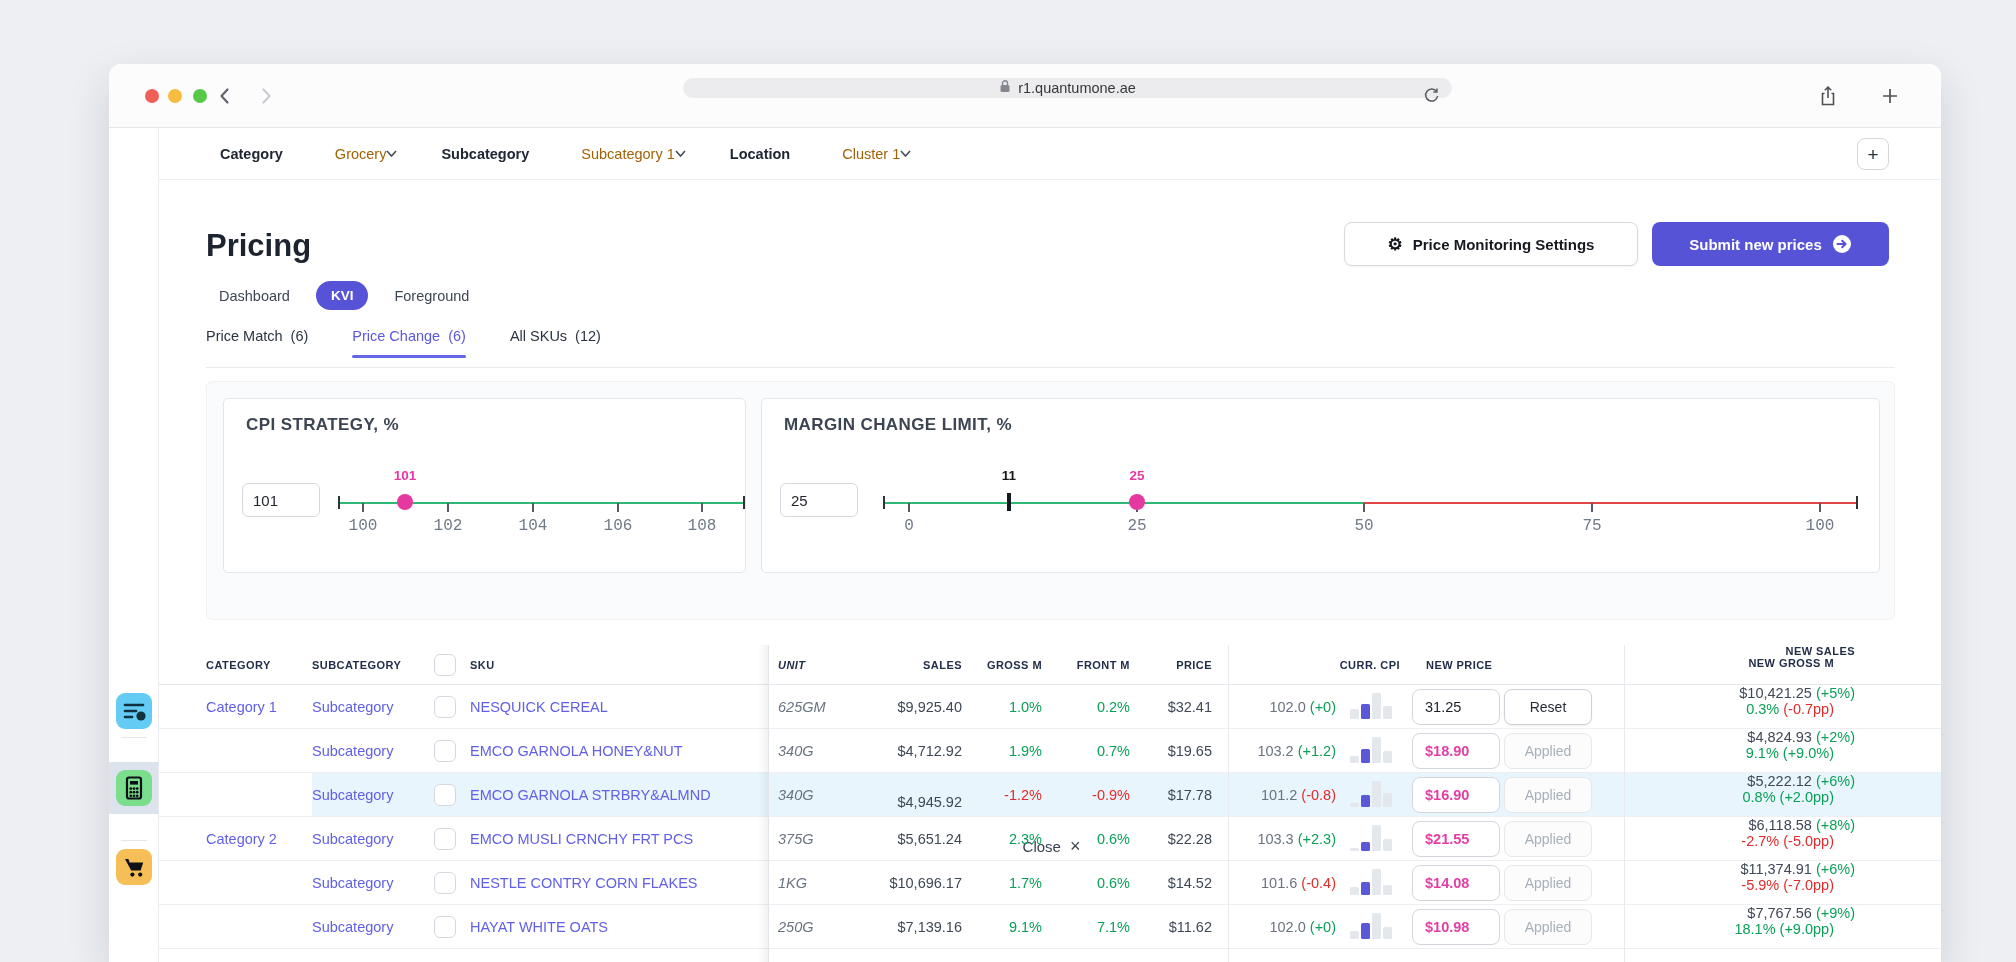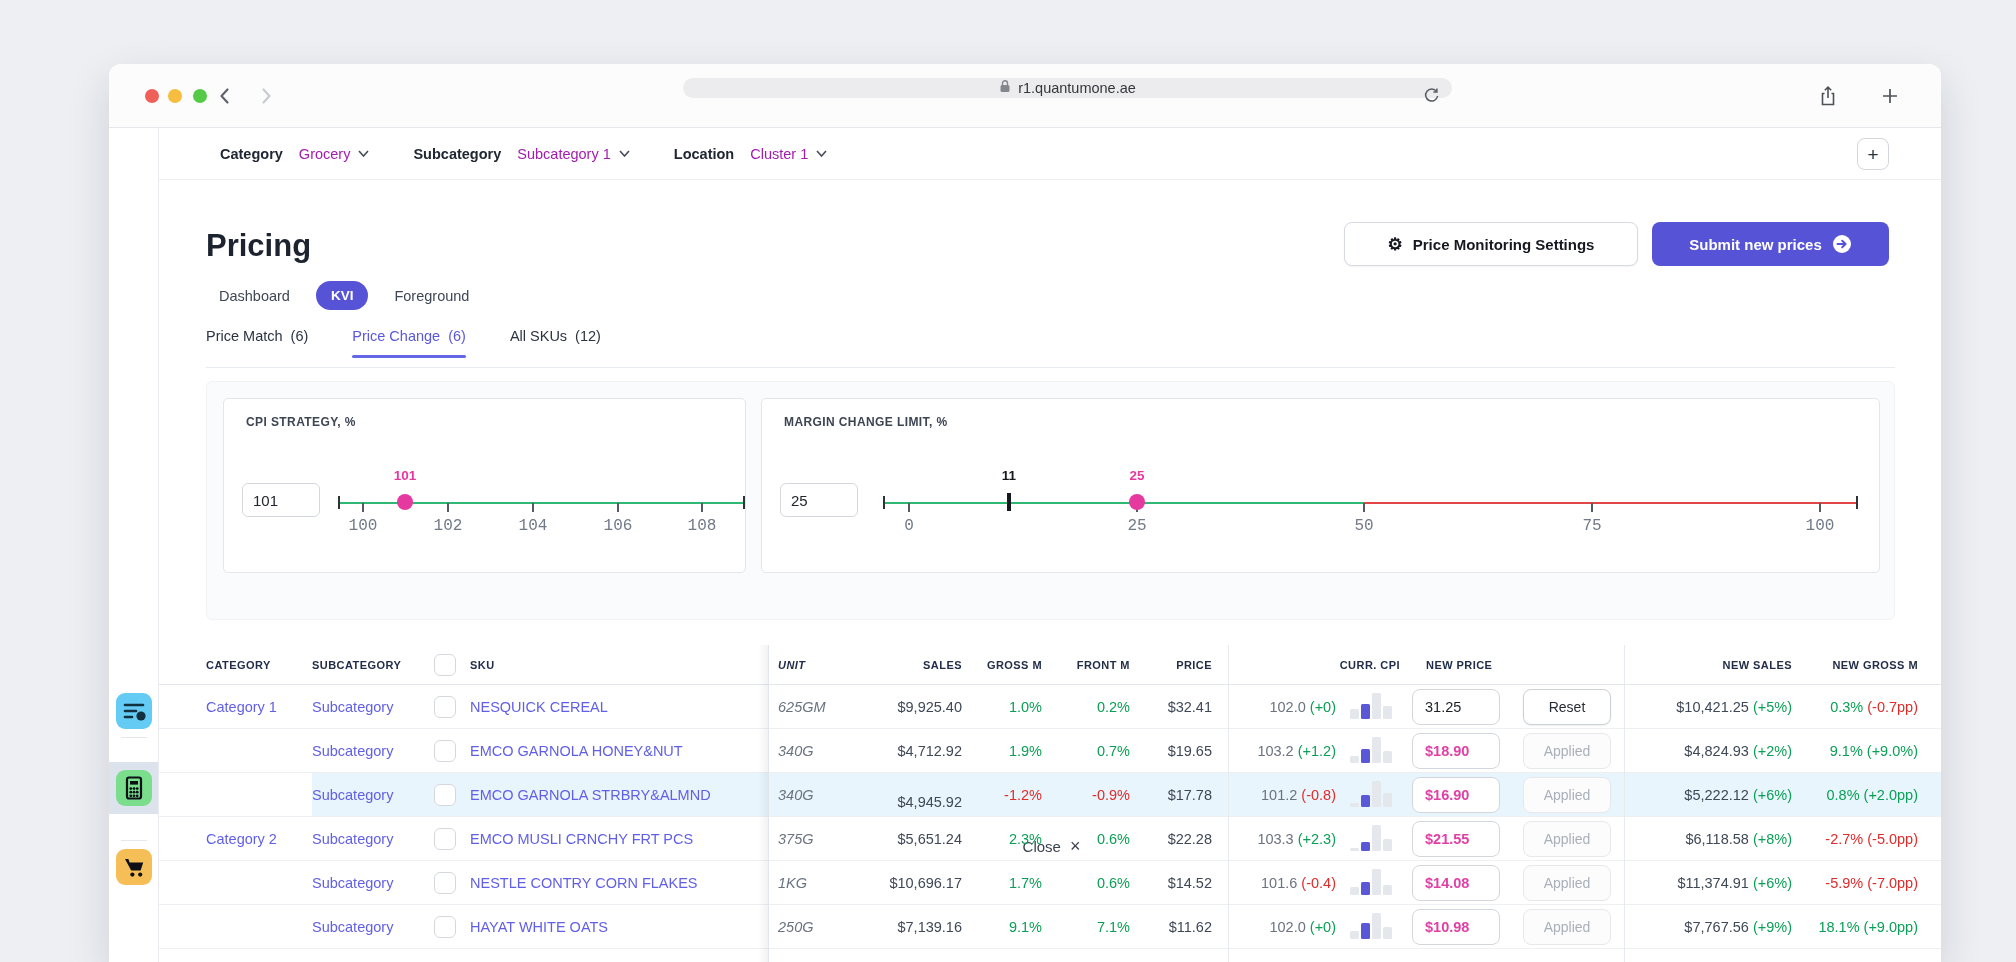--- a/index.html
+++ b/index.html
@@ -27,21 +27,21 @@
                display:flex; align-items:center; justify-content:center; cursor:pointer; }
   .side-divider { position:absolute; left:12px; width:26px; height:1px; background:#e4e7eb; }
 
   .content { position:absolute; left:50px; top:64px; width:1782px; bottom:0; background:#fff; }
 
   
   .filterbar { position:absolute; left:0; top:0; width:100%; height:52px; border-bottom:1px solid #eceef1;
                display:flex; align-items:center; padding-left:61px; gap:44px; font-size:14.5px; }
   .fgroup { display:flex; align-items:center; gap:16px; }
   .flabel { font-weight:700; color:#202733; }
-  .fvalue { display:flex; align-items:center; gap:8px; color:#a21caf; cursor:pointer; }
+  .fvalue { display:flex; align-items:center; color:#a16207; cursor:pointer;margin-left:36px; }
   .addbtn { position:absolute; left:1698px; top:10px; width:32px; height:32px; border:1px solid #d3d6db;
             border-radius:8px; background:#fff; font-size:19px; color:#2b313c; display:flex;
             align-items:center; justify-content:center; cursor:pointer; line-height:1; }
 
   
   .page-title { position:absolute; left:47px; top:100px; font-size:31px; font-weight:700; color:#1d2430; }
   .btn { display:flex; align-items:center; justify-content:center; gap:10px; border-radius:8px;
          font-size:15px; font-weight:700; cursor:pointer; }
   .btn-settings { position:absolute; left:1185px; top:94px; width:294px; height:44px; background:#fff;
                   border:1px solid #d6d9de; color:#16191f; box-shadow:0 1px 2px rgba(16,24,40,.05); }
@@ -63,21 +63,21 @@
   .stab.active::after { content:""; position:absolute; left:0; right:0; bottom:0; height:3px;
                         background:#6467e8; border-radius:2px; }
   .subtabs-line { position:absolute; left:47px; top:239px; width:1689px; height:1px; background:#e7eaee; }
 
   
   .panels-area { position:absolute; left:47px; top:253px; width:1689px; height:239px; background:#fafbfc;
                  border:1px solid #f0f2f4; border-radius:6px; }
   .card { position:absolute; top:16px; height:175px; background:#fff; border:1px solid #e3e6ea; border-radius:5px; }
   .card1 { left:16px; width:523px; }
   .card2 { left:554px; width:1119px; }
-  .card-label { position:absolute; left:22px; top:16px; font-size:12px; font-weight:700;
+  .card-label { position:absolute; left:22px; top:16px; font-size:17px; font-weight:700;
                 letter-spacing:.4px; color:#3d4452; }
   .pan-input { position:absolute; left:18px; top:84px; width:78px; height:34px; border:1px solid #d4d8de;
                border-radius:6px; background:#fff; display:flex; align-items:center; padding-left:10px;
                font-size:15px; color:#22262e; }
   .trackseg { position:absolute; top:103px; height:2px; }
   .cap { position:absolute; top:97px; width:2px; height:13px; background:#2f3237; }
   .tickmark { position:absolute; top:104px; width:2px; height:9px; background:#565b63; }
   .ticklabel { position:absolute; top:118px; transform:translateX(-50%); font-size:16px; color:#717a87;font-family:Liberation Mono, monospace; }
   .handle { position:absolute; top:95px; width:16px; height:16px; border-radius:50%; background:#e5399f; cursor:pointer; }
   .handle-label { position:absolute; top:69px; transform:translateX(-50%); font-size:13.5px; font-weight:700; color:#e5399f; }
@@ -96,27 +96,27 @@
           font-size:14.5px; }
   .trow.hl { background:linear-gradient(to right, transparent 153px, #e9f5fc 153px); }
   .cell { display:flex; align-items:center; }
   .ra { justify-content:flex-end; }
   .c-cat { width:106px; } .c-sub { width:122px; } .c-check { width:36px; }
   .c-sku { width:298px; } .c-unit { width:88px; padding-left:10px;font-style:italic; }
   .c-sales { width:106px; } .c-gross { width:80px; } .c-front { width:88px; } .c-price { width:82px; }
   .spacer { width:16px; }
   .sect { display:flex; align-items:center; height:100%; }
   .sect-cpi { width:396px; }
-  .sect-new { width:294px; }
+  .sect-new { width:294px;flex-direction:column; }
   .c-cpival { width:112px; justify-content:flex-end; padding-right:4px; white-space:pre; }
   .c-chart { width:72px; height:100%; display:flex; align-items:flex-end; gap:2px; padding:0 0 9px 10px; }
   .bar { width:9px; background:#e4e7eb; border-radius:1.5px; display:inline-block; }
   .bar-active { background:#5b58d8; }
   .pinput { width:88px; height:36px; border:1px solid #d3d7dd; border-radius:8px; background:#fff;
-            display:flex; align-items:center; padding-left:12px; font-size:14.5px; margin-right:23px; cursor:text; }
+            display:flex; align-items:center; padding-left:12px; font-size:14.5px; margin-right:4px; cursor:text; }
   .rowbtn { width:88px; height:36px; border-radius:8px; font-size:14px; font-weight:500;
             font-family:inherit; cursor:pointer; }
   .btn-reset { border:1px solid #ccd0d7; background:#fff; color:#272c35; box-shadow:0 1px 2px rgba(16,24,40,.07); }
   .btn-applied { border:1px solid #e6e8ec; background:#fcfcfd; color:#a9b0ba; }
   .c-nsales { width:168px; justify-content:flex-end; white-space:pre; }
   .c-ngross { width:126px; justify-content:flex-end; white-space:pre; }
   .h-cpi { width:184px; justify-content:flex-end; padding-right:12px; }
   .h-newprice { flex:0 0 188px; padding-left:14px; }
   .link { color:#615fe8; cursor:pointer; }
   .checkbox { width:22px; height:22px; border:1.5px solid #d5d8de; border-radius:6px; background:#fff;

